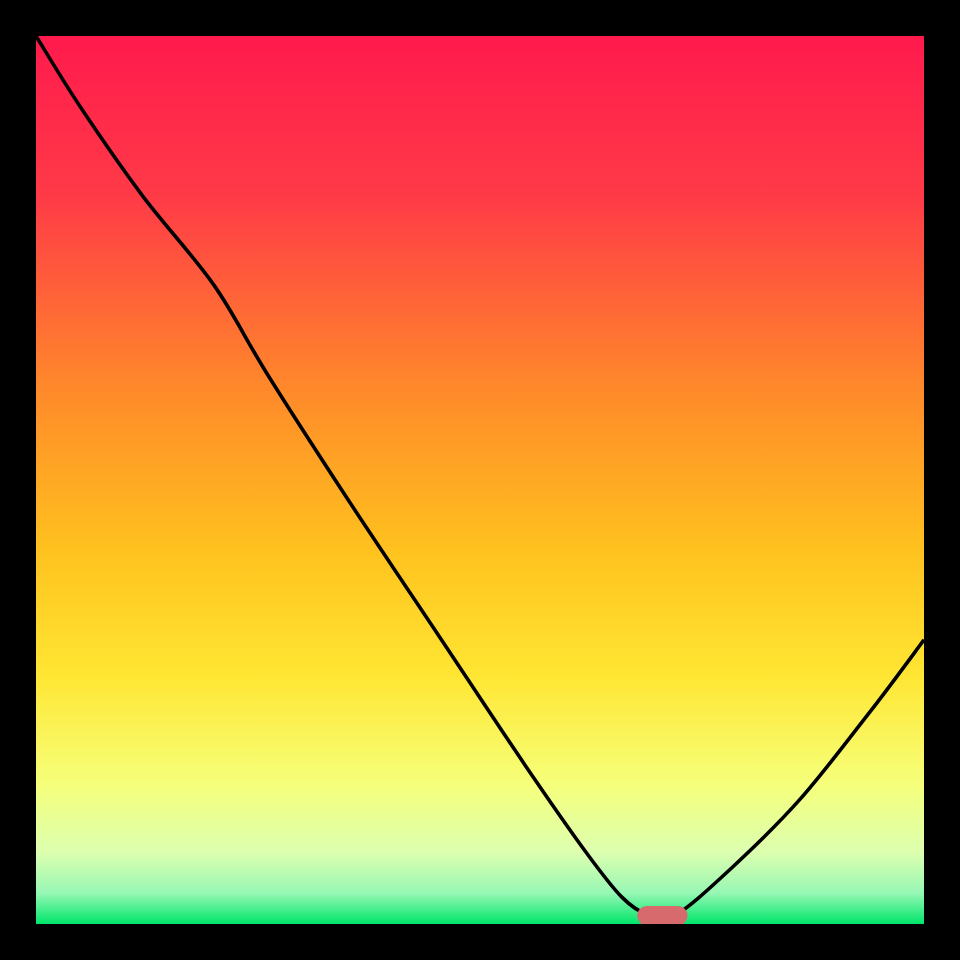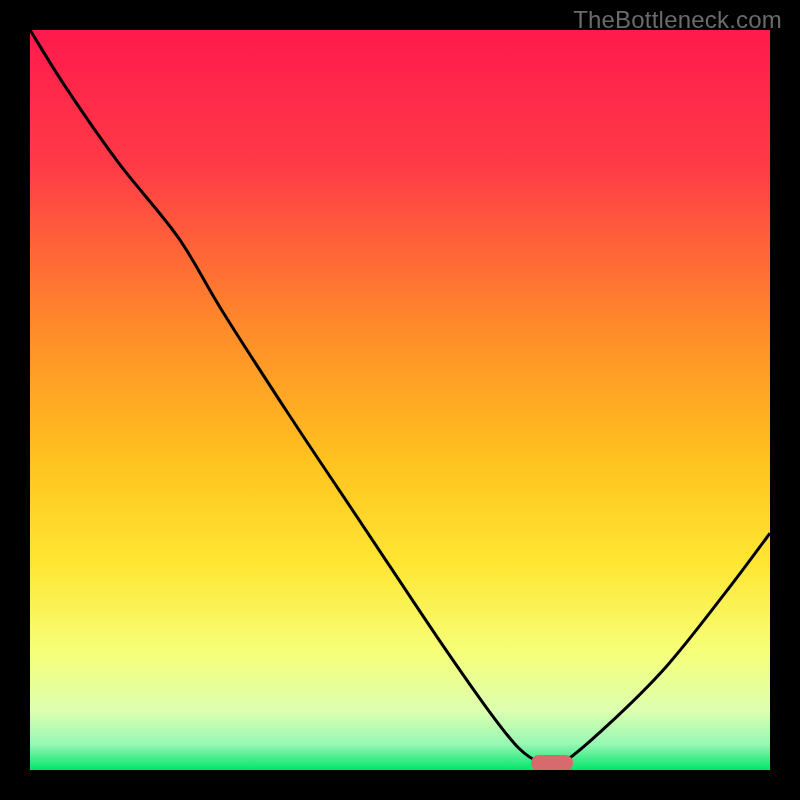--- a/index.html
+++ b/index.html
@@ -57,21 +57,20 @@
     border-radius: 8px;
     transform: translate(-50%, -50%);
     background: #d66a6c;
   }
 </style>
 </head>
 <body>
 
 <div class="frame">
 
-  <div class="watermark">TheBottleneck.com</div>
 
   <div class="plot">
 
     <svg class="gradient" viewBox="0 0 740 740" preserveAspectRatio="none">
       <defs>
         <linearGradient id="bg-grad" x1="0" y1="0" x2="0" y2="1">
             <stop offset="0.00%" stop-color="#ff1a4d"></stop>
             <stop offset="18.00%" stop-color="#ff3a47"></stop>
             <stop offset="40.00%" stop-color="#ff8a2a"></stop>
             <stop offset="58.00%" stop-color="#ffc21e"></stop>

